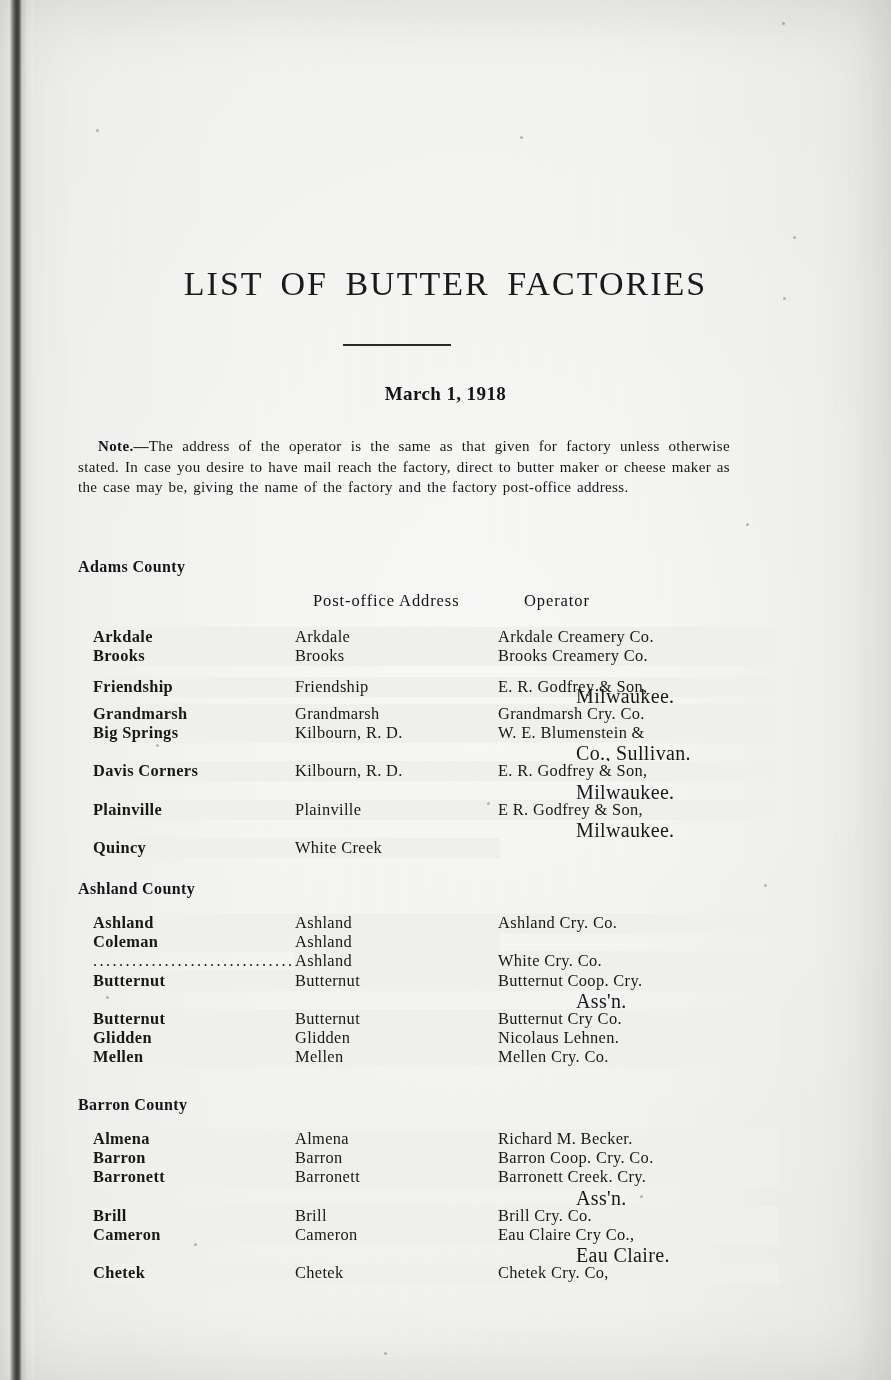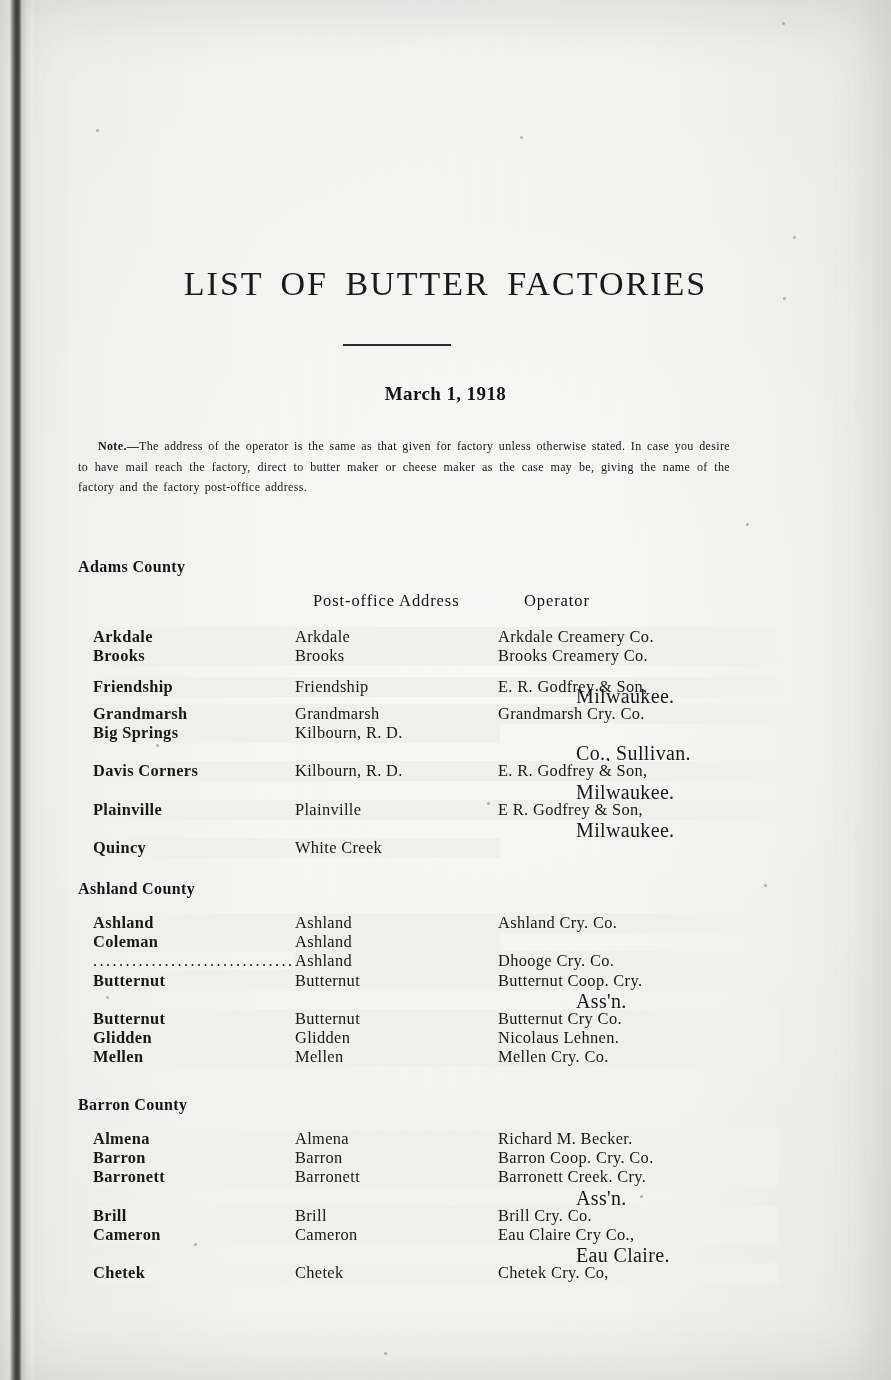--- a/index.html
+++ b/index.html
@@ -88,21 +88,21 @@
     font-weight: bold;
     letter-spacing: 0.4px;
     color: #131313;
   }
 
   .note {
     position: absolute;
     left: 78px;
     top: 436px;
     width: 652px;
-    font-size: 12px;
+    font-size: 15px;
     line-height: 20.6px;
     text-align: justify;
     letter-spacing: 0.35px;
     word-spacing: 1.6px;
     color: #171717;
     text-indent: 20px;
   }
   .note b { font-weight: bold; }
 
   .county {
@@ -214,20 +214,21 @@
           <span class="cell c-name" style="background: linear-gradient(90deg, rgb(239, 239, 236) 0%, rgb(239, 239, 236) 100%); padding-right: 5px;">Grandmarsh</span>
           <span class="dots d-po">........................................</span>
           <span class="cell c-po" style="background: linear-gradient(90deg, rgb(239, 239, 236) 0%, rgb(239, 239, 236) 100%); padding-right: 5px;">Grandmarsh</span>
           <span class="cell c-op" style="background: linear-gradient(90deg, rgb(239, 239, 236) 0%, rgb(239, 239, 236) 100%);">Grandmarsh Cry. Co.</span>
         </div>
         <div class="row" style="top: 723px;">
           <span class="dots d-name">..................................</span>
           <span class="cell c-name" style="background: linear-gradient(90deg, rgb(239, 239, 236) 0%, rgb(239, 239, 236) 100%); padding-right: 5px;">Big Springs</span>
           <span class="dots d-po">........................................</span>
           <span class="cell c-po" style="background: linear-gradient(90deg, rgb(239, 239, 236) 0%, rgb(239, 239, 236) 100%); padding-right: 5px;">Kilbourn, R. D.</span>
+          <span class="cell c-op" style="background: linear-gradient(90deg, rgb(239, 239, 236) 0%, rgb(239, 239, 236) 100%);">W.  E.  Blumenstein  &amp;</span>
         </div>
         <div class="cont" style="left: 576px; top: 742.2px;">Co., Sullivan.</div>
         <div class="row" style="top: 761.4px;">
           <span class="dots d-name">..................................</span>
           <span class="cell c-name" style="background: linear-gradient(90deg, rgb(239, 239, 236) 0%, rgb(239, 239, 236) 100%); padding-right: 5px;">Davis Corners</span>
           <span class="dots d-po">........................................</span>
           <span class="cell c-po" style="background: linear-gradient(90deg, rgb(239, 239, 236) 0%, rgb(239, 239, 236) 100%); padding-right: 5px;">Kilbourn, R. D.</span>
           <span class="cell c-op" style="background: linear-gradient(90deg, rgb(239, 239, 236) 0%, rgb(239, 239, 236) 100%);">E.  R.  Godfrey  &amp;  Son,</span>
         </div>
         <div class="cont" style="left: 576px; top: 780.6px;">Milwaukee.</div>
@@ -257,21 +258,21 @@
           <span class="dots d-name">..................................</span>
           <span class="cell c-name" style="background: linear-gradient(90deg, rgb(239, 239, 236) 0%, rgb(239, 239, 236) 100%); padding-right: 1px;">Coleman</span>
           <span class="dots d-po">........................................</span>
           <span class="cell c-po" style="background: linear-gradient(90deg, rgb(239, 239, 236) 0%, rgb(239, 239, 236) 100%); padding-right: 5px;">Ashland</span>
         </div>
         <div class="row" style="top: 951.4px;">
           <span class="dots d-name">..................................</span>
           <span class="cell c-name" style="background: linear-gradient(90deg, rgb(239, 239, 236) 0%, rgb(239, 239, 236) 100%); padding-right: 5px; margin-top: 19px;">Dhooge</span>
           <span class="dots d-po">........................................</span>
           <span class="cell c-po" style="background: linear-gradient(90deg, rgb(239, 239, 236) 0%, rgb(239, 239, 236) 100%); padding-right: 5px;">Ashland</span>
-          <span class="cell c-op" style="background: linear-gradient(90deg, rgb(239, 239, 236) 0%, rgb(239, 239, 236) 100%);">Dhooge  Cry.  Co.</span>
+          <span class="cell c-op" style="background: linear-gradient(90deg, rgb(239, 239, 236) 0%, rgb(239, 239, 236) 100%);">White  Cry.  Co.</span>
         </div>
         <div class="row" style="top: 970.6px;">
           <span class="dots d-name">..................................</span>
           <span class="cell c-name" style="background: linear-gradient(90deg, rgb(239, 239, 236) 0%, rgb(239, 239, 236) 100%); padding-right: 5px;">Butternut</span>
           <span class="dots d-po">........................................</span>
           <span class="cell c-po" style="background: linear-gradient(90deg, rgb(239, 239, 236) 0%, rgb(239, 239, 236) 100%); padding-right: 5px;">Butternut</span>
           <span class="cell c-op" style="background: linear-gradient(90deg, rgb(239, 239, 236) 0%, rgb(239, 239, 236) 100%);">Butternut Coop. Cry.</span>
         </div>
         <div class="cont" style="left: 576px; top: 989.8px;">Ass'n.</div>
         <div class="row" style="top: 1009px;">

